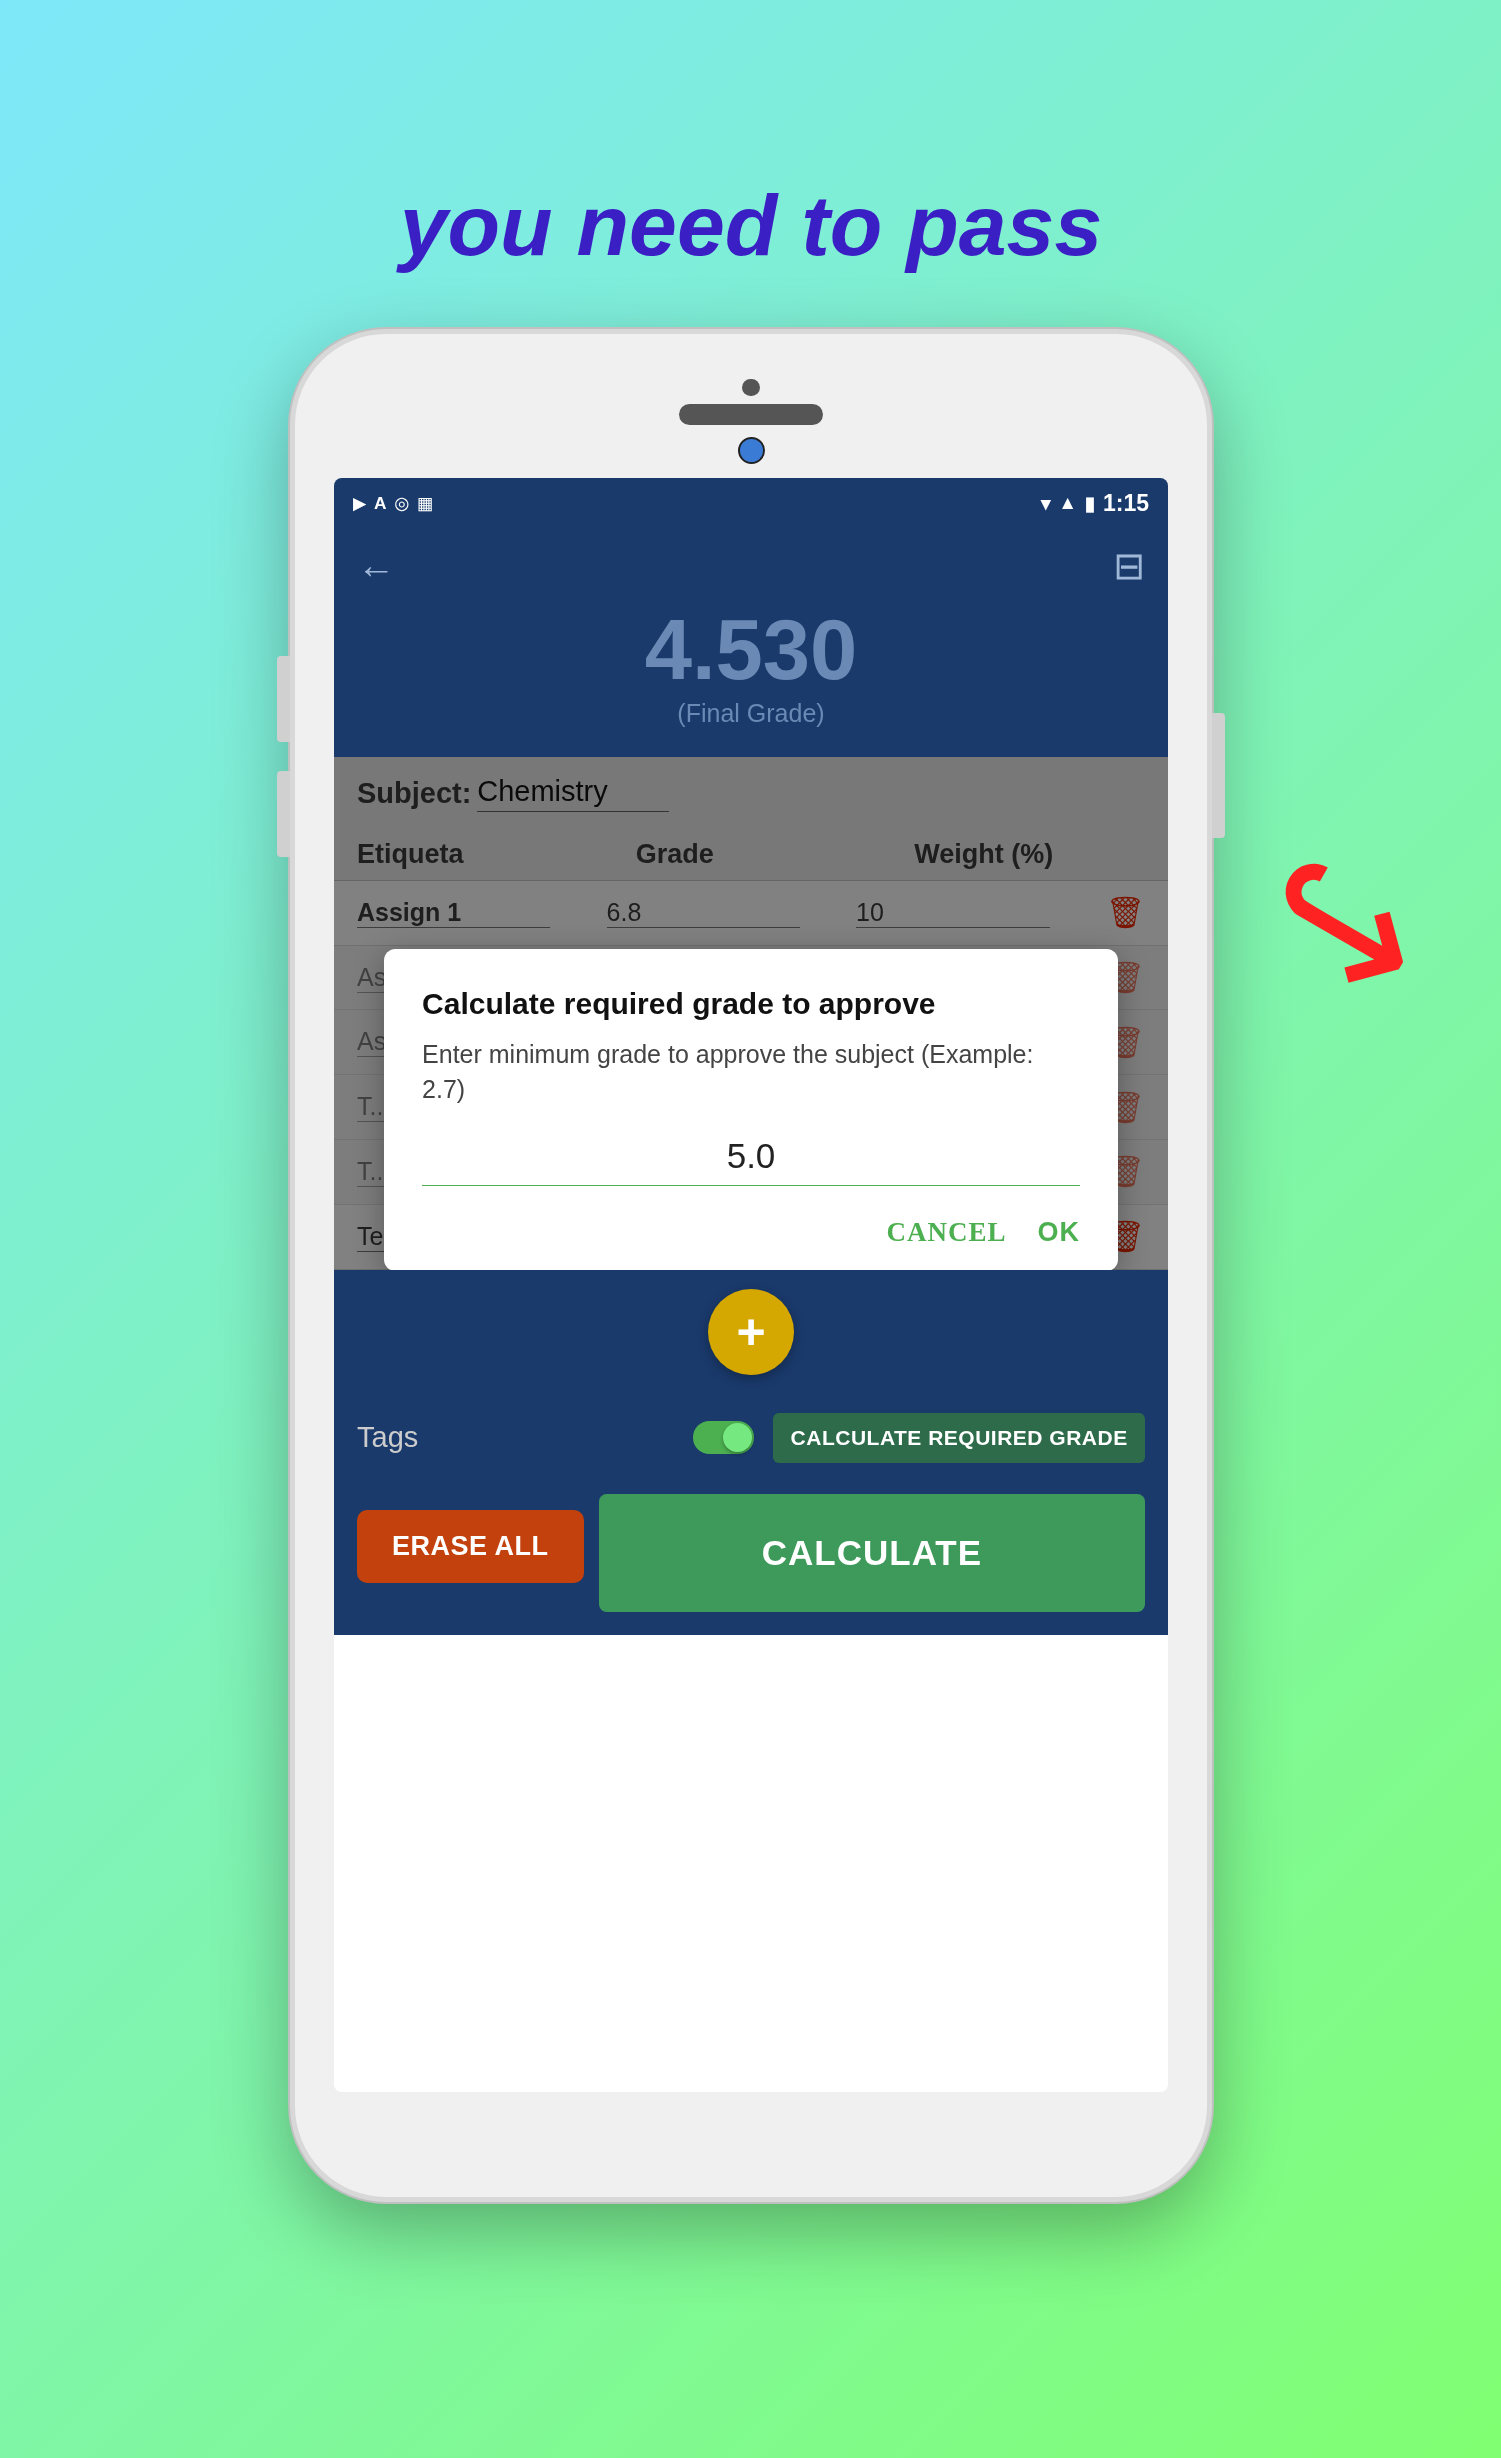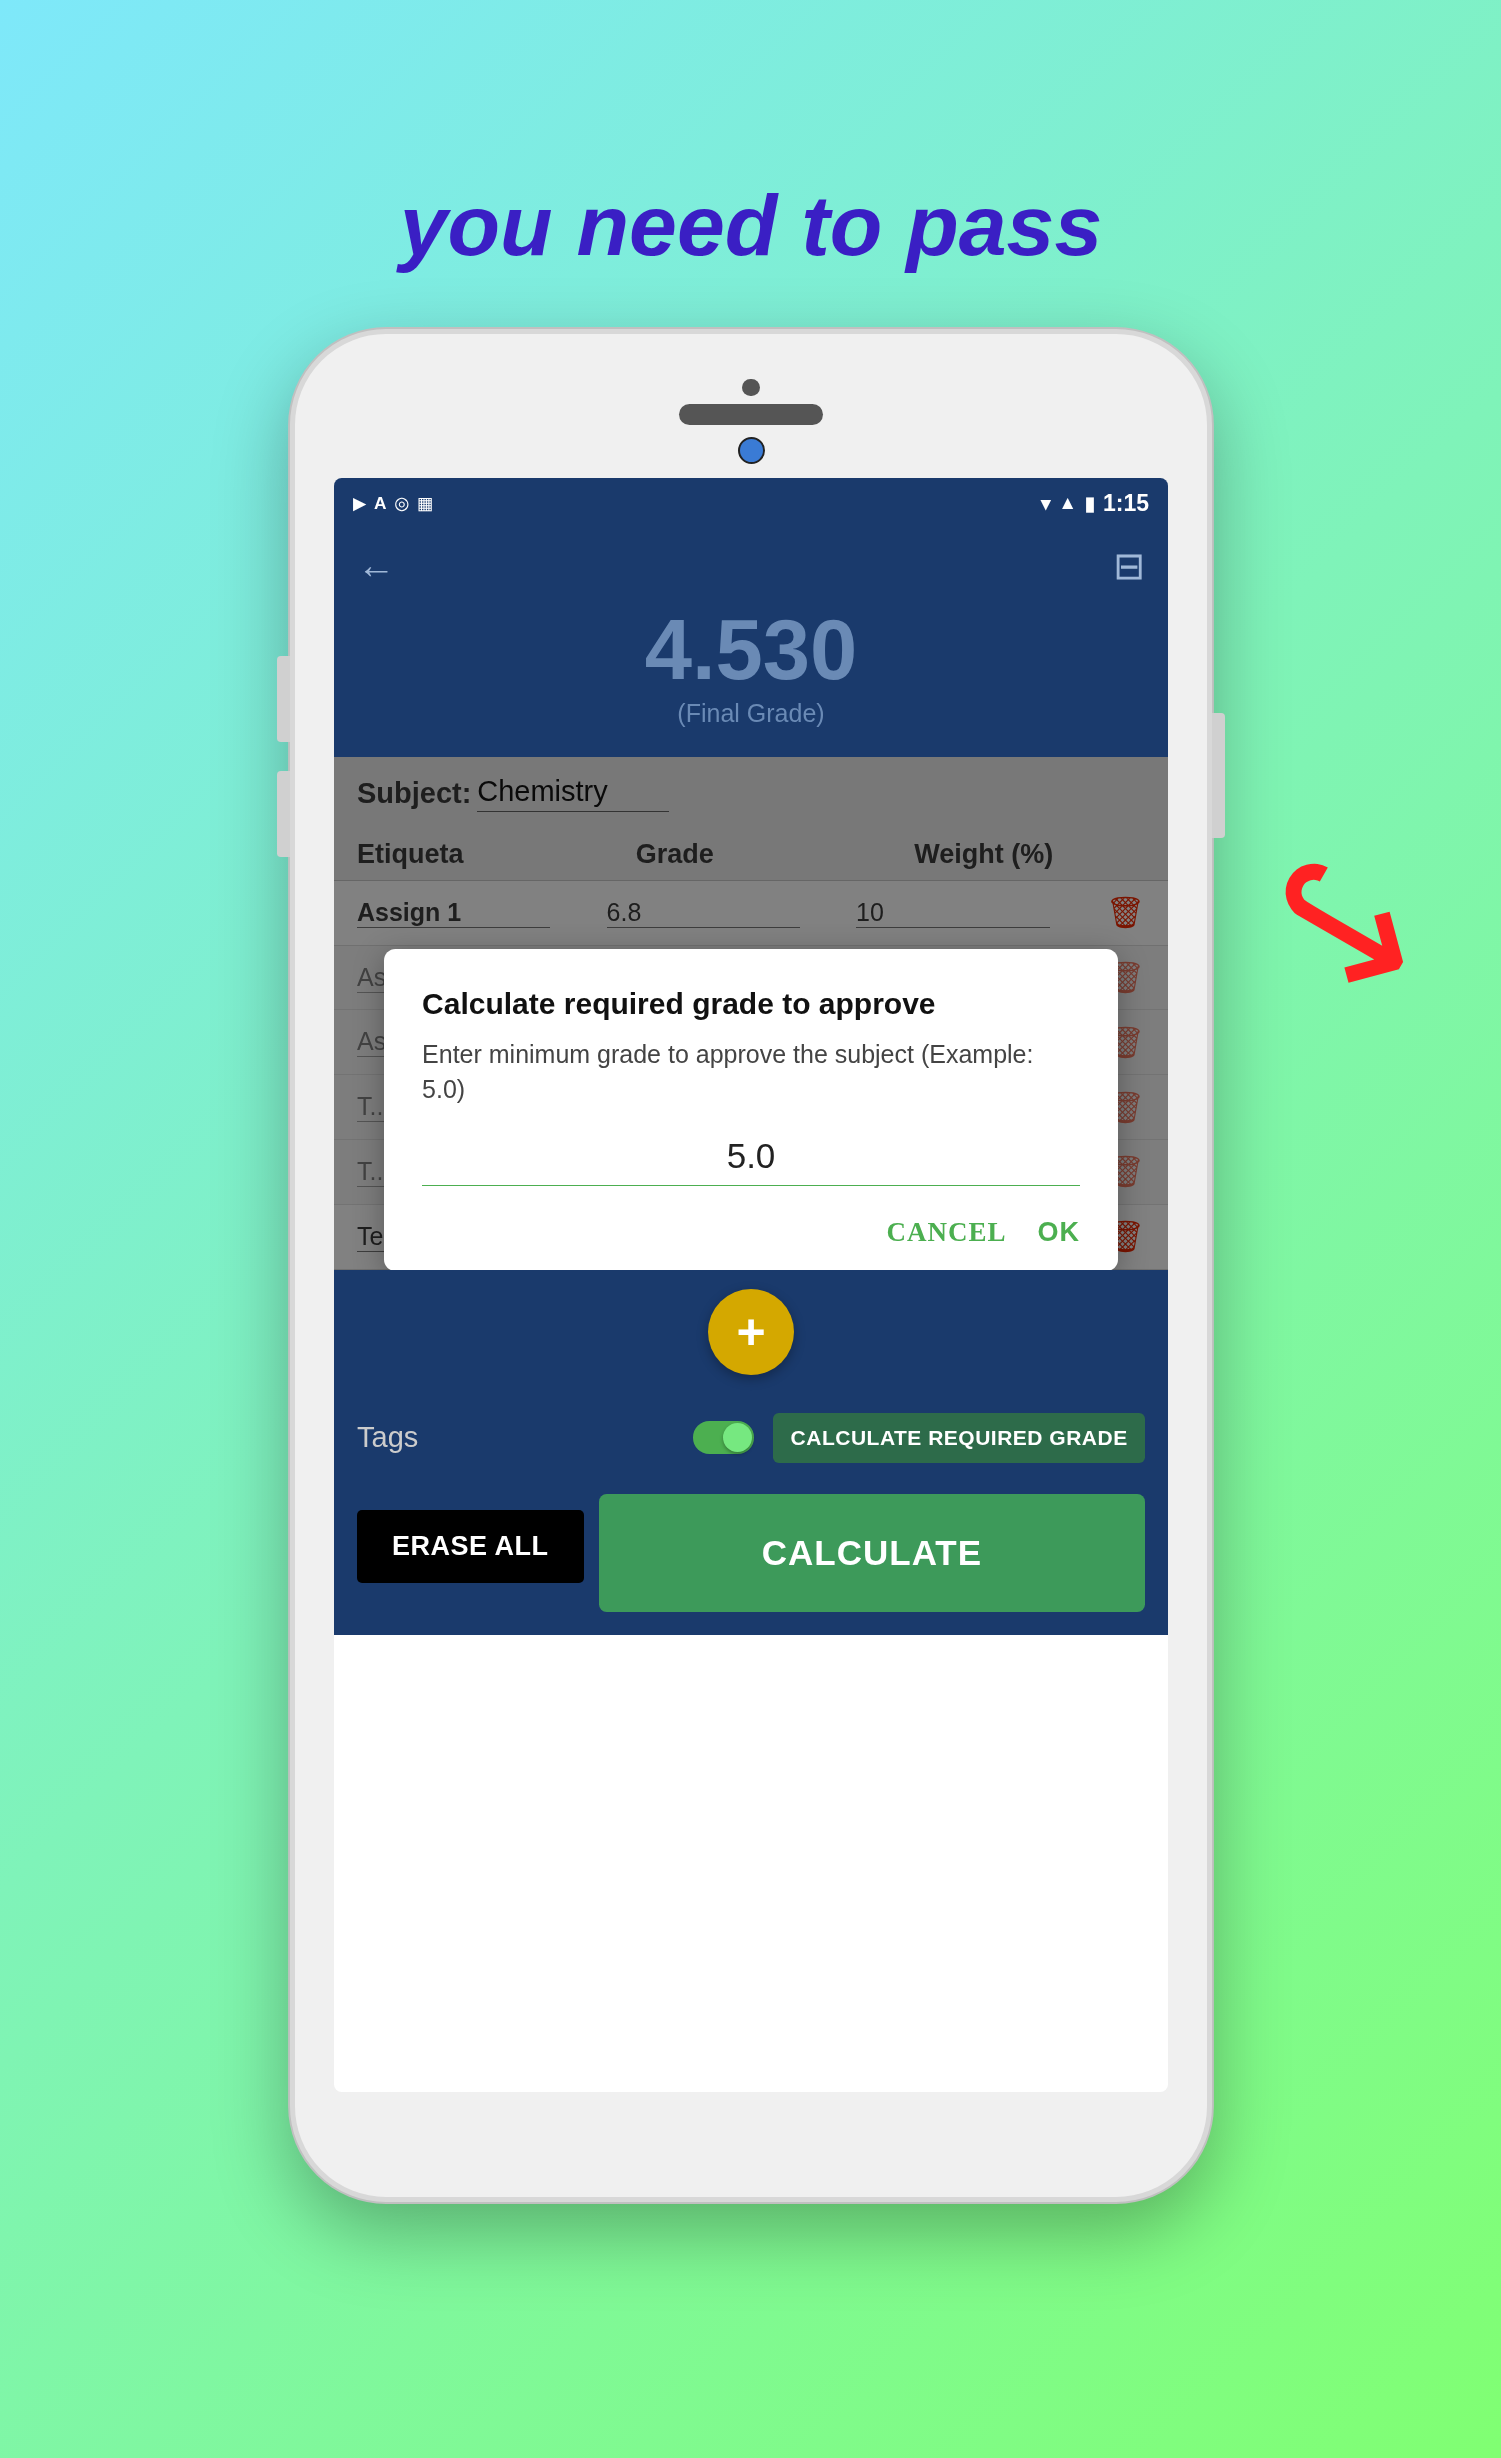--- a/index.html
+++ b/index.html
@@ -338,27 +338,27 @@
       font-size: 35px;
       font-weight: bold;
       border-radius: 7.7px;
       cursor: pointer;
       width: 100%;
       margin-top: 13.4px;
       letter-spacing: 1px;
     }
 
     .erase-btn {
-      background: #000000;
+      background: #c2410c;
       color: white;
       border: none;
       padding: 21px 35px;
       font-size: 27px;
       font-weight: bold;
-      border-radius: 5px;
+      border-radius: 10px;
       cursor: pointer;
       letter-spacing: 0.5px;
     }
 
     .bottom-row {
       display: flex;
       justify-content: space-between;
       align-items: center;
       gap: 15.4px;
     }
@@ -551,21 +551,21 @@
           <input type="text" value="Test 3" style="">
           <input type="text" placeholder="Grade" style="color: rgb(136, 136, 136);">
           <input type="text" value="30" style="">
           <span class="trash-icon">🗑</span>
         </div>
       </div>
 
       <div class="dialog-overlay">
         <div class="dialog">
           <div class="dialog-title">Calculate required grade to approve</div>
-          <div class="dialog-desc">Enter minimum grade to approve the subject (Example: 5.0)</div>
+          <div class="dialog-desc">Enter minimum grade to approve the subject (Example: 2.7)</div>
           <input class="dialog-input" type="text" value="5.0" style="">
           <div class="dialog-buttons">
             <button class="dialog-cancel">CANCEL</button>
             <button class="dialog-ok">OK</button>
           </div>
         </div>
       </div>
 
     </div>
 

